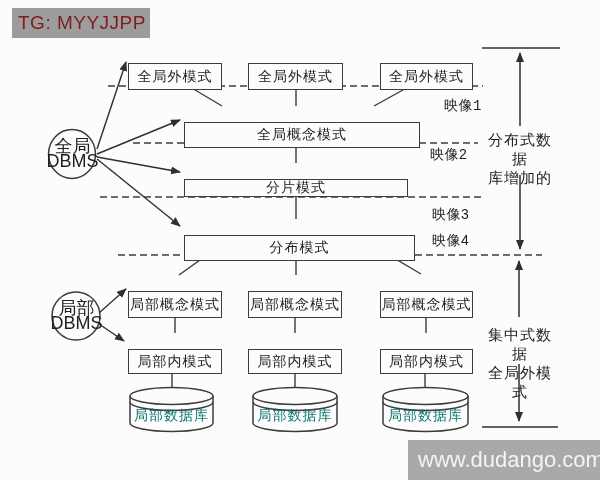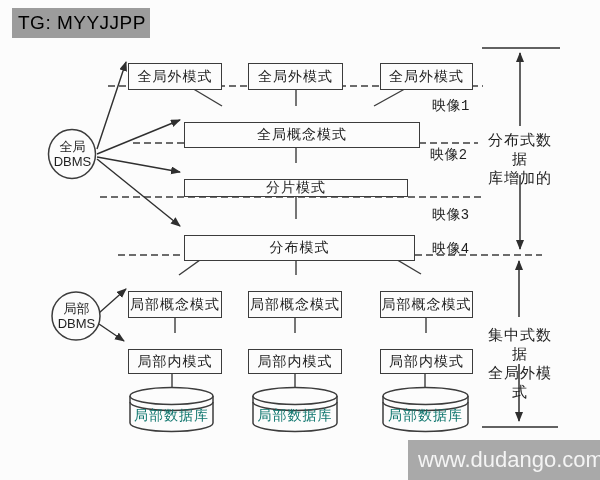--- a/index.html
+++ b/index.html
@@ -2,30 +2,30 @@
 <html><head>
 <meta charset="utf-8">
 <style>
   html,body{margin:0;padding:0;}
   body{width:600px;height:480px;overflow:hidden;background:#fcfcfc;
        font-family:"Liberation Sans",sans-serif;}
   .stage{position:relative;width:600px;height:480px;background:#fcfcfc;}
   .svg-layer{position:absolute;left:0;top:0;width:600px;height:480px;z-index:1;}
   .abs{position:absolute;z-index:2;}
   .header-tag{left:12px;top:8px;width:138px;height:30px;background:#9c9c9c;
-              color:#000000;font-size:19px;line-height:30px;padding-left:6px;
+              color:#7f1d1d;font-size:19px;line-height:30px;padding-left:6px;
               box-sizing:border-box;letter-spacing:0.5px;}
   .watermark{left:408px;top:440px;width:225px;height:40px;background:#a9a9a9;
              color:#f4f4f4;font-size:22px;line-height:40px;padding-left:10px;
              box-sizing:border-box;}
   .box{border:1.5px solid #3c3c3c;background:#fcfcfc;box-sizing:border-box;
        display:flex;align-items:center;justify-content:center;
        font-size:14px;color:#1f1f1f;letter-spacing:1px;margin-top:16px;}
   .cyl-label{font-size:14px;color:#0f766e;text-align:center;letter-spacing:1px;font-family:Liberation Mono, monospace;}
-  .dbms-label{font-size:13px;color:#1f1f1f;text-align:center;line-height:15px;}
+  .dbms-label{font-size:18px;color:#1f1f1f;text-align:center;line-height:15px;}
   .mapping-label{font-size:14px;color:#1f1f1f;letter-spacing:0.5px;}
   .side-note{font-size:15px;color:#1f1f1f;text-align:center;line-height:19px;
              width:78px;letter-spacing:1px;}
 </style>
 </head>
 <body>
 
 <div class="stage">
 
   <svg class="svg-layer" viewBox="0 0 600 480">
@@ -128,24 +128,24 @@
 
   <div class="abs dbms-label" style="left:46px;top:139px;width:53px;">
     <div>全局</div>
     <div>DBMS</div>
   </div>
   <div class="abs dbms-label" style="left:50px;top:301px;width:53px;">
     <div>局部</div>
     <div>DBMS</div>
   </div>
 
-  <div class="abs mapping-label" style="left:432px;top:97px;font-family:Liberation Mono, monospace;">映像1</div>
+  <div class="abs mapping-label" style="left:444px;top:97px;font-family:Liberation Mono, monospace;">映像1</div>
   <div class="abs mapping-label" style="left:430px;top:146px;">映像2</div>
   <div class="abs mapping-label" style="left:432px;top:206px;">映像3</div>
-  <div class="abs mapping-label" style="left:432px;top:232px;margin-top:8px;">映像4</div>
+  <div class="abs mapping-label" style="left:432px;top:232px;">映像4</div>
 
   <div class="abs side-note" style="left:481px;top:130px;">
     <div>分布式数据</div>
     <div>库增加的</div>
   </div>
   <div class="abs side-note" style="left:481px;top:325px;">
     <div>集中式数据</div>
     <div>全局外模式</div>
   </div>
 

